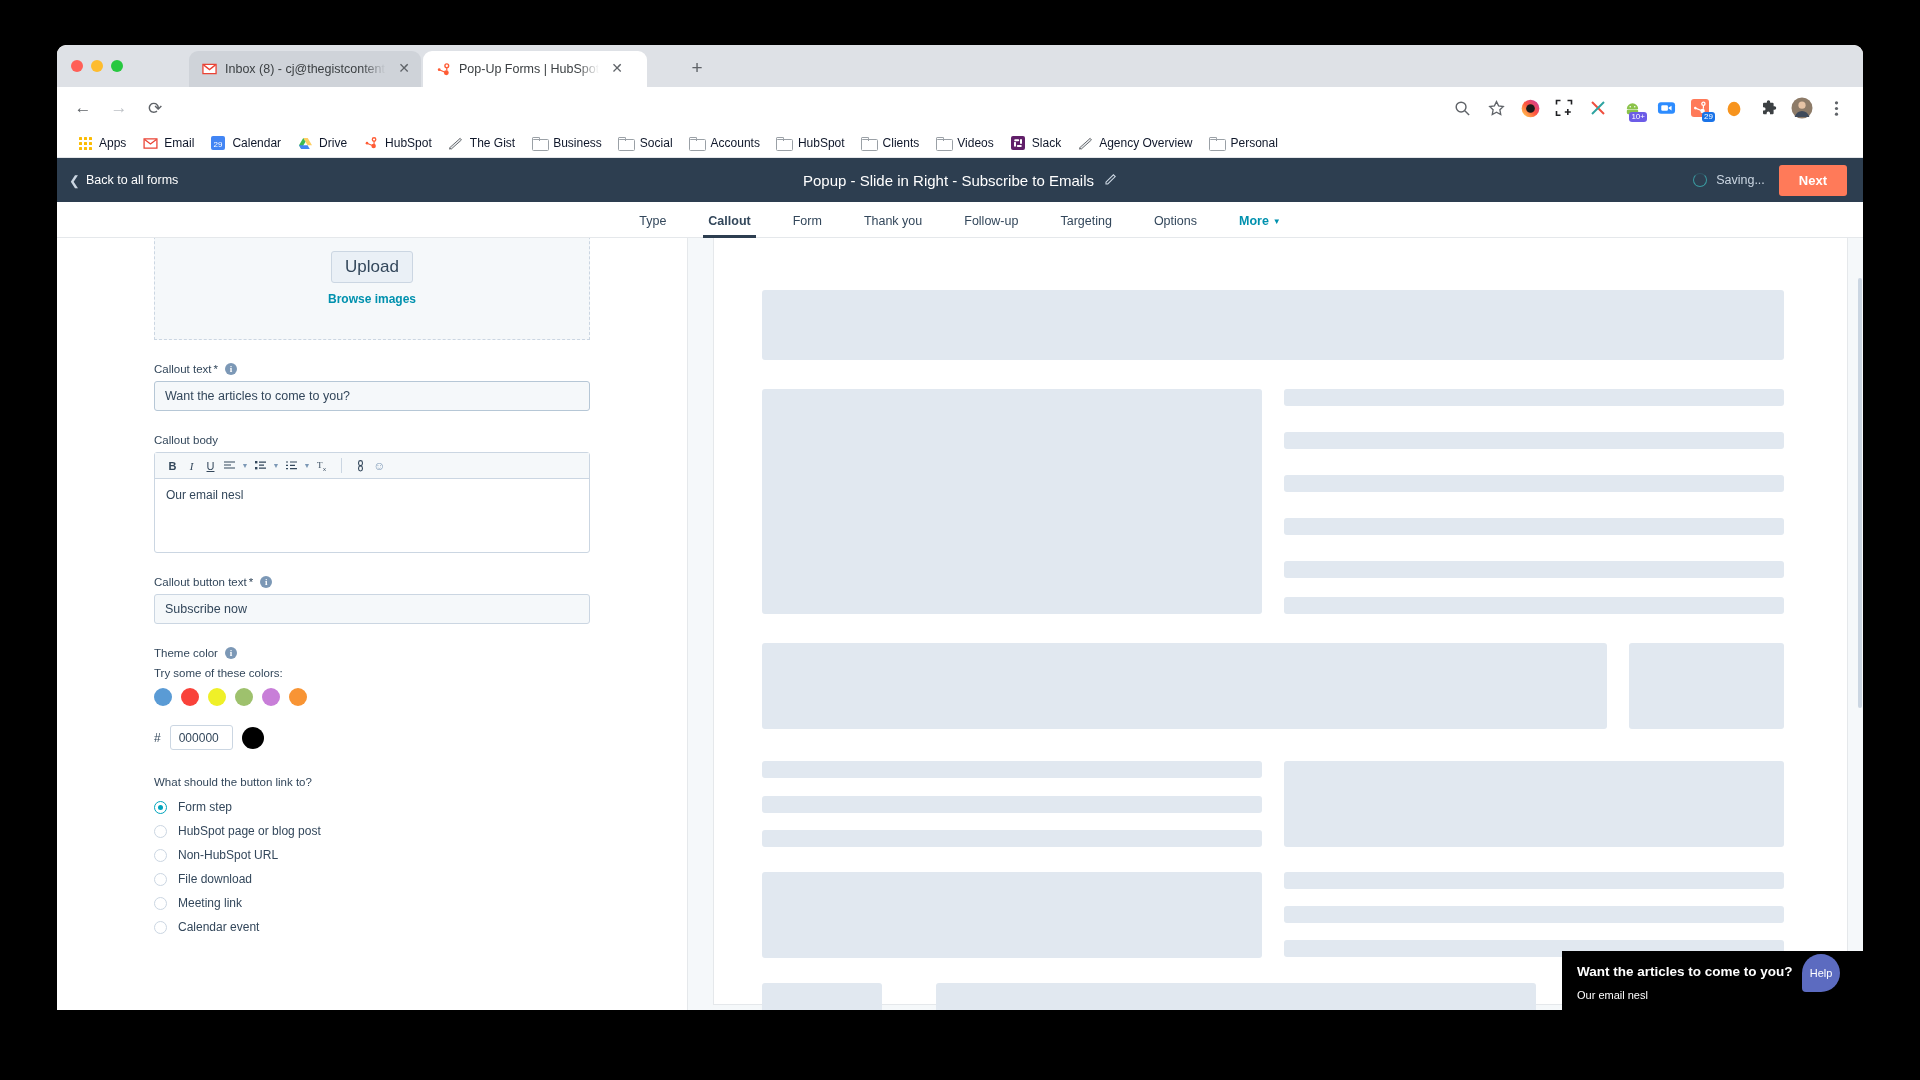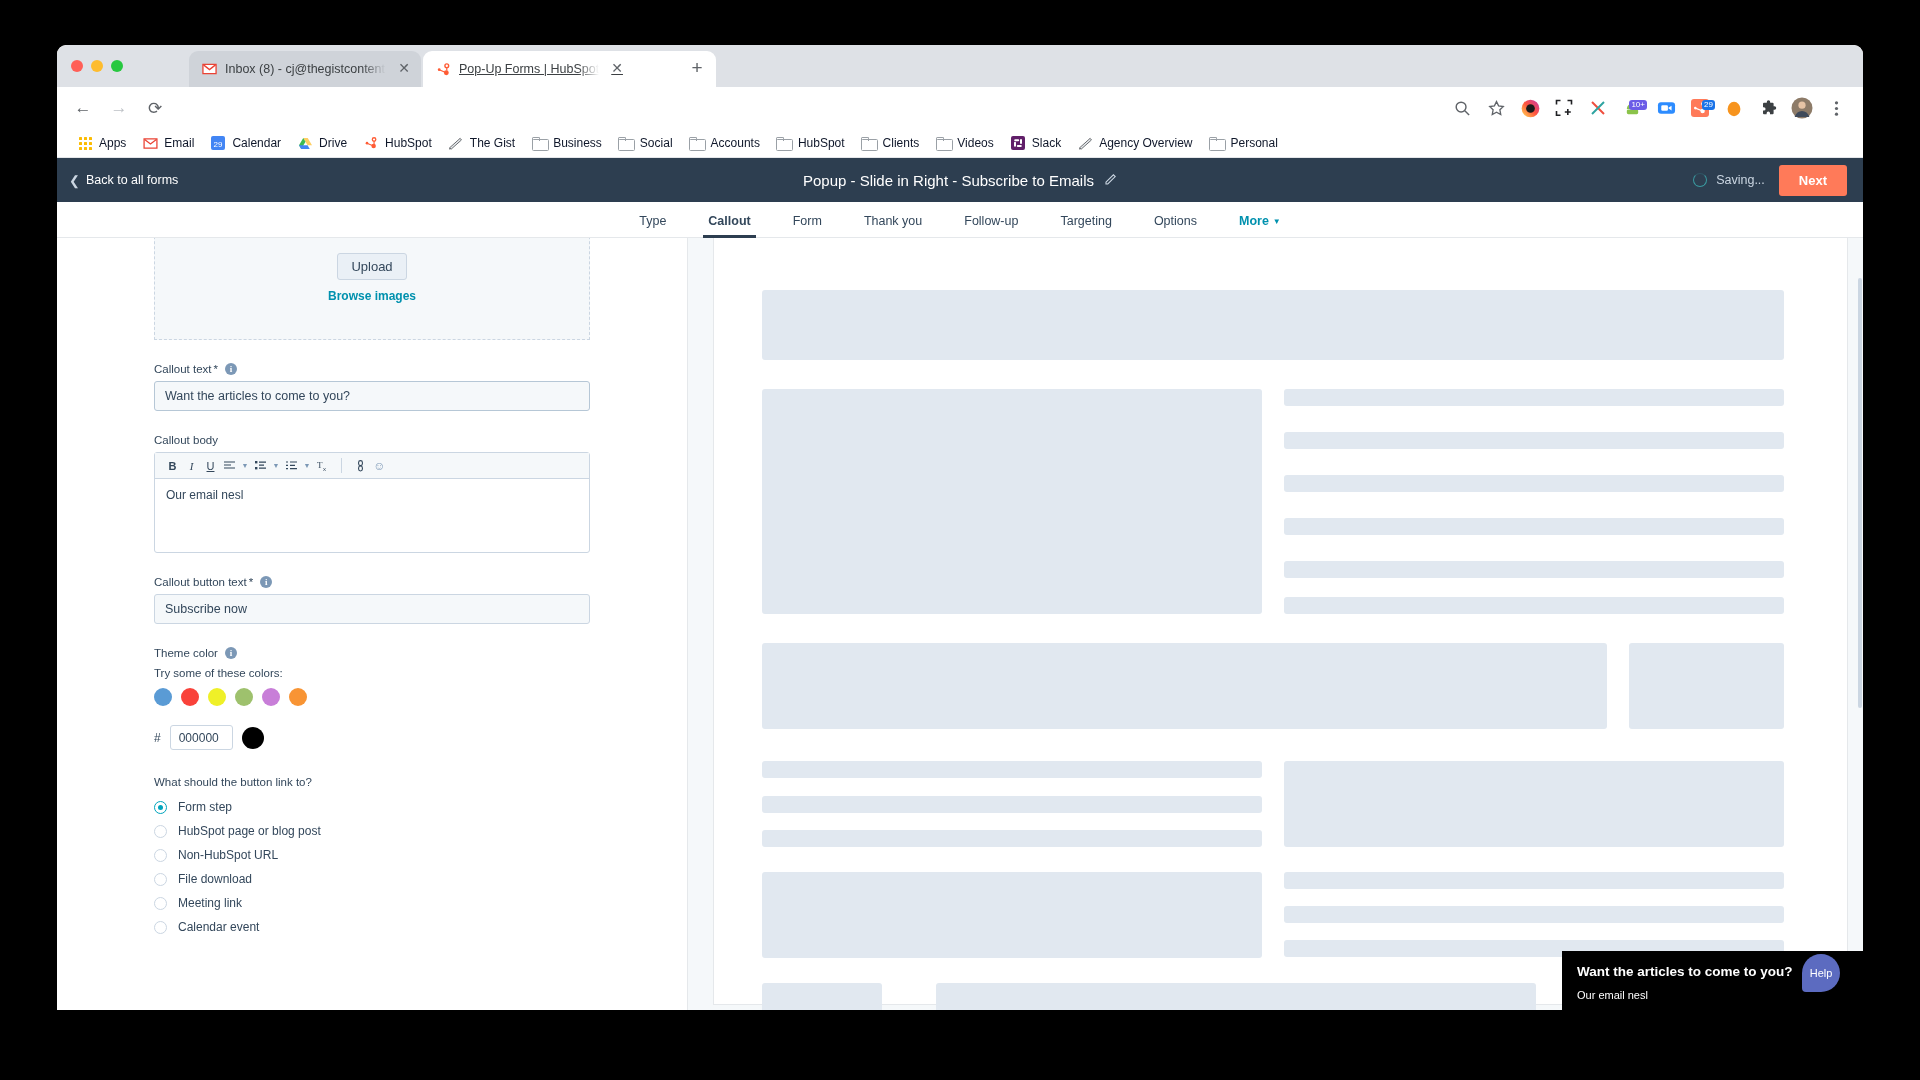--- a/index.html
+++ b/index.html
@@ -101,21 +101,21 @@
   .tbicons {
     position: absolute; right: 10px; top: 0;
     height: 42px; display: flex; align-items: center; gap: 0px;
   }
   .tbi {
     width: 28px; height: 28px; margin: 0 3px;
     display: flex; align-items: center; justify-content: center;
     position: relative;
   }
   .badge {
-    position: absolute; bottom: 12px; right: -1px;
+    position: absolute; bottom: 0px; right: -1px;
     font-size: 8px; color: #fff;
     border-radius: 3px; padding: 0 2px;
     line-height: 10px; font-family: "Liberation Sans", sans-serif;
   }
   .badge.purple { background: #6c5ce7; }
   .badge.blue { background: #1a73e8; }
 
   
   .bookmarks {
     height: 29px;
@@ -230,21 +230,21 @@
     border: 1.5px dashed #cbd6e2;
     background: #f5f8fa;
     display: flex; flex-direction: column;
     align-items: center; justify-content: center;
     gap: 9px;
   }
   .upload-btn {
     border: 1px solid #cbd6e2;
     background: #eaf0f6;
     color: #33475b;
-    font-size: 13px;
+    font-size: 17px;
     padding: 5px 13px;
     border-radius: 3px;
   }
   .browse-link { color: #0091ae; font-size: 12px; font-weight: bold; }
 
   .field-label {
     font-size: 11.5px; color: #33475b;
     margin: 23px 0 6px 0;
     display: flex; align-items: center;
   }
@@ -385,21 +385,21 @@
       <span class="favicon">
         <svg width="15" height="12" viewBox="0 0 16 12">
             <path d="M1 1h14v10H1z" fill="#fff" stroke="#ea4335" stroke-width="1.4"></path>
             <path d="M1.6 1.6L8 6.6l6.4-5" fill="none" stroke="#ea4335" stroke-width="1.4"></path>
           </svg>
       </span>
       <span class="tlabel">Inbox (8) - cj@thegistcontent.c</span>
       <span class="tclose">✕</span>
     </div>
 
-    <div class="tab active" style="left:366px; width:293px;text-decoration:underline;">
+    <div class="tab active" style="left:366px; width:224px;">
       <span class="favicon">
         <svg width="15" height="15" viewBox="0 0 16 16">
             <circle cx="11.5" cy="4" r="2" fill="none" stroke="#ff5c35" stroke-width="1.5"></circle>
             <circle cx="11" cy="11.5" r="2.6" fill="#ff5c35"></circle>
             <path d="M11.5 6v3M11 11.5L4 8.5" stroke="#ff5c35" stroke-width="1.3"></path>
             <circle cx="3.4" cy="8.2" r="1.5" fill="#ff5c35"></circle>
           </svg>
       </span>
       <span class="tlabel">Pop-Up Forms | HubSpot</span>
       <span class="tclose">✕</span>

